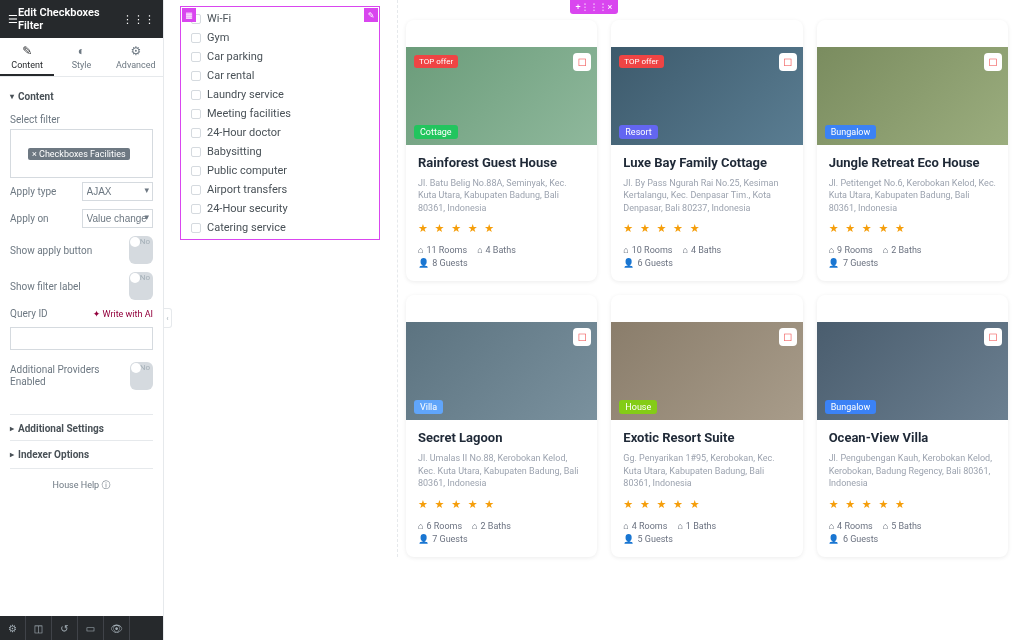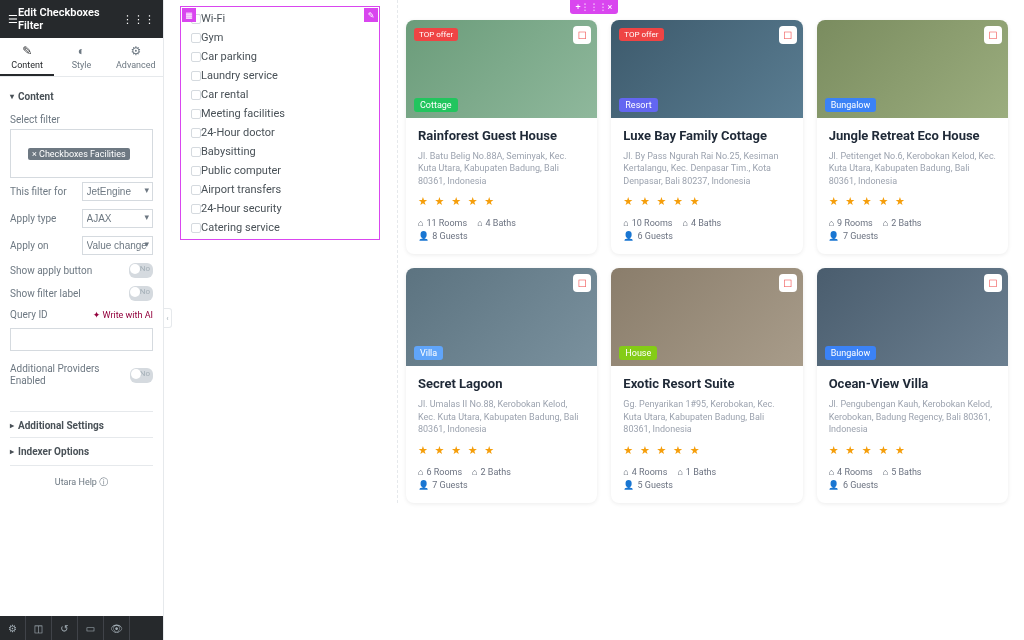--- a/index.html
+++ b/index.html
@@ -21,21 +21,21 @@
     
     .field-row { display: flex; align-items: center; justify-content: space-between; padding: 4px 0; }
     .field-label { font-size: 10px; color: #6d7882; }
     .select { width: 100%; padding: 3px 4px; font-size: 10px; border: 1px solid #d5dadf; background: #fff; color: #6d7882; appearance: none; position: relative; }
     .select-wrap { position: relative; width: 50%; }
     .select-wrap::after { content: '▾'; position: absolute; right: 4px; top: 3px; font-size: 9px; color: #6d7882; pointer-events: none; }
     
     .tag-input { border: 1px solid #d5dadf; padding: 17px; margin-top: 4px; }
     .tag { background: #6d7882; color: #fff; font-size: 9px; padding: 1px 4px; display: inline-block; border-radius: 2px; }
     
-    .toggle { width: 24px; height: 15px; background: #d5dadf; border-radius: 6px; position: relative; cursor: pointer; }
+    .toggle { width: 24px; height: 28px; background: #d5dadf; border-radius: 6px; position: relative; cursor: pointer; }
     .toggle::after { content: ''; width: 10px; height: 10px; background: #fff; border-radius: 50%; position: absolute; top: 1px; left: 1px; }
     .toggle-label { font-size: 8px; color: #a4afb7; position: absolute; right: 3px; top: 1px; }
     
     .ai-link { color: #93003c; font-size: 9px; text-align: right; cursor: pointer; }
     .text-input { width: 100%; border: 1px solid #d5dadf; padding: 3px; margin-top: 4px; }
     .help-text { font-size: 8px; color: #a4afb7; font-style: italic; margin-top: 4px; line-height: 1.3; }
     
     .need-help { text-align: center; font-size: 9px; color: #6d7882; padding: 10px 0; cursor: pointer; }
     
     .footer-bar { background: #26292c; display: flex; height: 24px; }
@@ -49,27 +49,27 @@
     
     .canvas-content { display: flex; padding: 0 16px 20px; gap: 8px; }
     
     .element-controls { position: absolute; left: 50%; top: 0; transform: translateX(-50%); background: #d946ef; display: flex; border-radius: 0 0 3px 3px; z-index: 10; }
     .element-controls span { width: 16px; height: 14px; display: flex; align-items: center; justify-content: center; color: #fff; font-size: 9px; cursor: pointer; }
     
     
     .filter-widget { width: 200px; border: 1px solid #d946ef; background: #fff; padding: 2px 0; position: relative; margin-top: 3px; }
     .filter-handle { position: absolute; top: 1px; left: 1px; background: #d946ef; width: 14px; height: 14px; display: flex; align-items: center; justify-content: center; font-size: 8px; color: #fff; }
     .filter-edit { position: absolute; top: 1px; right: 1px; background: #d946ef; width: 14px; height: 14px; display: flex; align-items: center; justify-content: center; font-size: 8px; color: #fff; cursor: pointer; }
-    .filter-item { display: flex; align-items: center; padding: 3px 10px; font-size: 11px; color: #495157; }
+    .filter-item { display: flex; align-items: center; gap: 6px; padding: 3px 10px; font-size: 11px; color: #495157; }
     .checkbox { width: 10px; height: 10px; border: 1px solid #d5dadf; border-radius: 2px; }
     
     
     .listings { flex: 1; display: grid; grid-template-columns: repeat(3, 1fr); gap: 14px; padding-top: 20px; }
     .card { background: #fff; border-radius: 8px; box-shadow: 0 1px 4px rgba(0,0,0,0.08); overflow: hidden; }
-    .card-img { height: 98px; background: linear-gradient(135deg, #6b9c7a, #8fb89c); position: relative; }
+    .card-img { height: 98px; background: linear-gradient(135deg, #6b9c7a, #8fb89c); position: relative; margin-top: 27px; }
     .card-img.c2 { background: linear-gradient(135deg, #3d5a6c, #5a7d92); }
     .card-img.c3 { background: linear-gradient(135deg, #7a8c5f, #9bad7e); }
     .card-img.c4 { background: linear-gradient(135deg, #5c7380, #7a919e); }
     .card-img.c5 { background: linear-gradient(135deg, #8a7d6b, #a89c8a); }
     .card-img.c6 { background: linear-gradient(135deg, #4a5d6e, #6b7f90); }
     .badge { position: absolute; bottom: 6px; left: 8px; font-size: 9px; padding: 2px 6px; border-radius: 3px; color: #fff; }
     .badge.cottage { background: #22c55e; }
     .badge.resort { background: #6366f1; }
     .badge.bungalow { background: #3b82f6; }
     .badge.villa { background: #60a5fa; }
@@ -113,26 +113,20 @@
     <div class="section-title">
       <span class="caret">▾</span>
       <span>Content</span>
     </div>
     
     <div class="field-label" style="margin-top:6px">Select filter</div>
     <div class="tag-input">
       <span class="tag">× Checkboxes Facilities</span>
     </div>
     
-    <div class="field-row">
-      <span class="field-label">This filter for</span>
-      <div class="select-wrap">
-        <select class="select"><option>JetEngine</option></select>
-      </div>
-    </div>
     
     <div class="field-row">
       <span class="field-label">Apply type</span>
       <div class="select-wrap">
         <select class="select"><option>AJAX</option></select>
       </div>
     </div>
     
     <div class="field-row">
       <span class="field-label">Apply on</span>
@@ -172,21 +166,21 @@
       <span class="caret">▸</span>
       <span>Additional Settings</span>
     </div>
     
     <div class="section-title" style="border-top:1px solid #e6e9ec;padding-top:8px;border-bottom:1px solid #e6e9ec;padding-bottom:8px">
       <span class="caret">▸</span>
       <span>Indexer Options</span>
     </div>
     
     <div class="need-help">
-      <span>Utara Help</span>
+      <span>House Help</span>
       <span>ⓘ</span>
     </div>
   </div>
 
   <div class="footer-bar">
     <div class="footer-btn">⚙</div>
     <div class="footer-btn">◫</div>
     <div class="footer-btn">↺</div>
     <div class="footer-btn">▭</div>
     <div class="footer-btn">👁</div>
@@ -218,25 +212,25 @@
             <div class="filter-item">
               <span class="checkbox"></span>
               <span>Gym</span>
             </div>
             <div class="filter-item">
               <span class="checkbox"></span>
               <span>Car parking</span>
             </div>
             <div class="filter-item">
               <span class="checkbox"></span>
+              <span>Car rental</span>
+            </div>
+            <div class="filter-item">
+              <span class="checkbox"></span>
               <span>Laundry service</span>
-            </div>
-            <div class="filter-item">
-              <span class="checkbox"></span>
-              <span>Car rental</span>
             </div>
             <div class="filter-item">
               <span class="checkbox"></span>
               <span>Meeting facilities</span>
             </div>
             <div class="filter-item">
               <span class="checkbox"></span>
               <span>24-Hour doctor</span>
             </div>
             <div class="filter-item">

